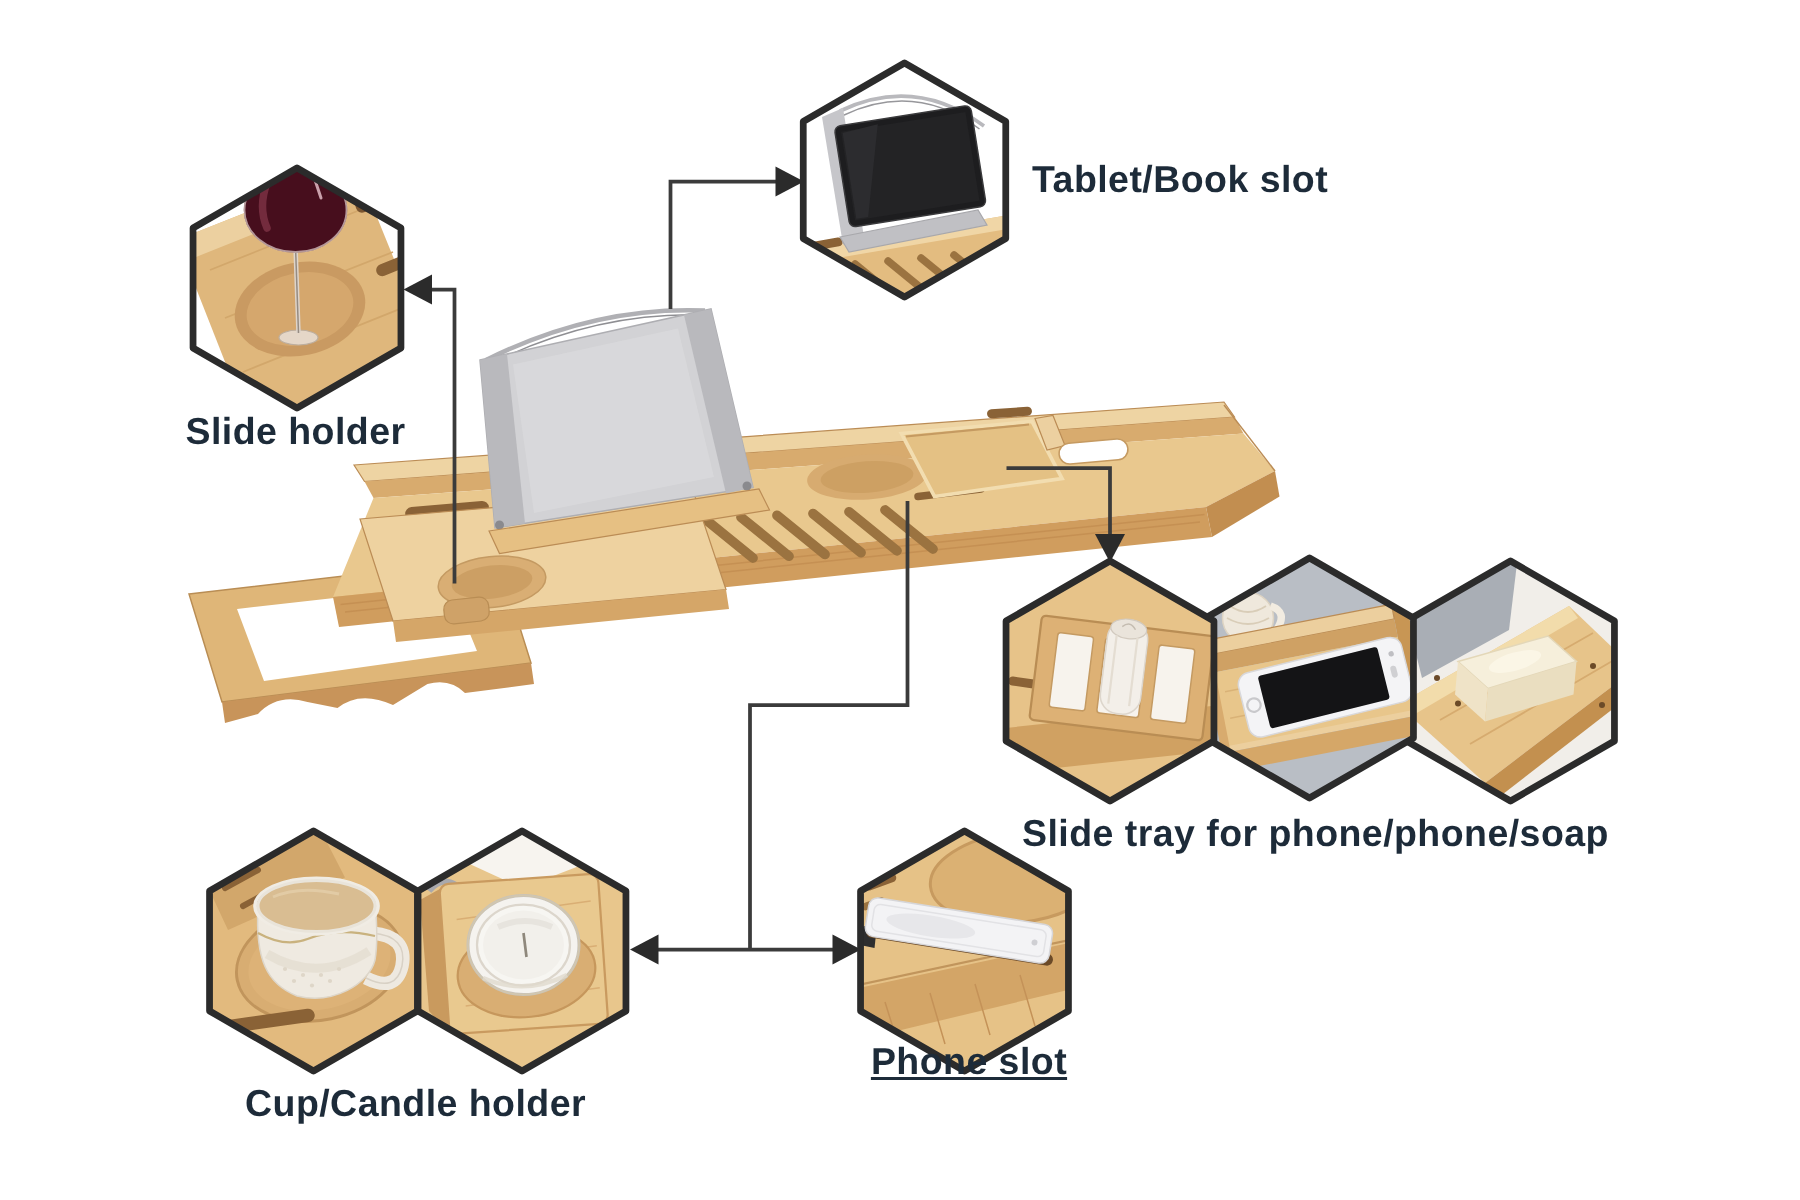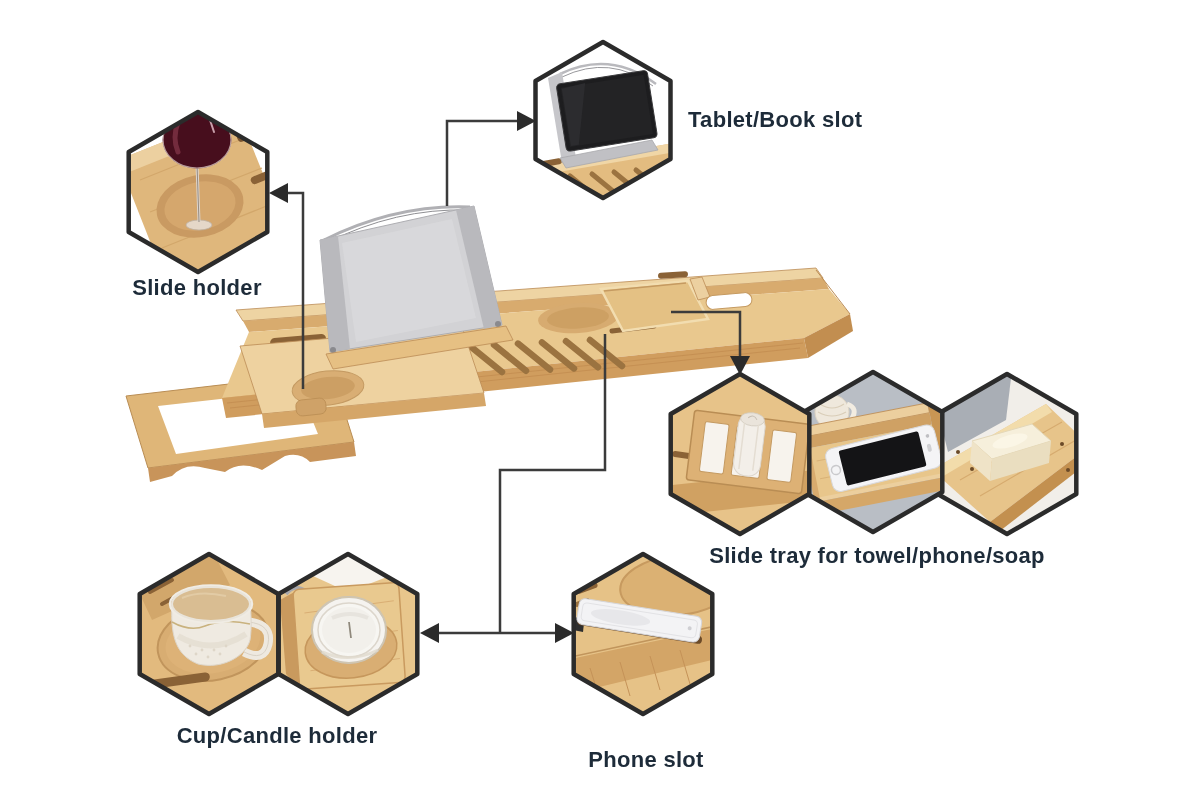--- a/index.html
+++ b/index.html
@@ -1,26 +1,26 @@
 <!DOCTYPE html>
 <html><head>
 <meta charset="utf-8">
 <style>
   html,body{margin:0;padding:0;background:#ffffff;}
   .stage{position:relative;width:1200px;height:800px;overflow:hidden;
          font-family:"Liberation Sans",sans-serif;background:#ffffff;}
   .stage svg{position:absolute;left:0;top:0;display:block;}
   .feature-label{position:absolute;text-align:center;font-weight:700;
-                 font-size:22px;line-height:32px;letter-spacing:.3px;
+                 font-size:25px;line-height:32px;letter-spacing:.3px;
                  color:var(--label-color,#1d2b39);white-space:nowrap;}
   .lbl-wine{left:37px;top:272px;width:320px;}
   .lbl-tablet{left:623px;top:104px;width:320px;text-align:left;padding-left:65px;box-sizing:border-box;}
   .lbl-slide{left:647px;top:540px;width:460px;}
   .lbl-cup{left:117px;top:720px;width:320px;}
-  .lbl-phone{left:486px;top:744px;width:320px;}
+  .lbl-phone{left:486px;top:692px;width:320px;text-decoration:underline;}
 </style>
 </head>
 <body>
 
 <div class="stage" style="--label-color: #1d2b39; --hex-border: #2b2b2b; background: rgb(255, 255, 255);">
 
 <svg width="1200" height="800" viewBox="0 0 1200 800">
   <defs>
     <clipPath id="clip-wine">
           <polygon points="198,112 267.3,152 267.3,232 198,272 128.7,232 128.7,152"></polygon>
@@ -319,16 +319,16 @@
         <ellipse cx="620" cy="620" rx="30" ry="7" fill="#e7e7ea"></ellipse>
         <circle cx="690" cy="620" r="2" fill="#cfcfd3"></circle>
       </g>
     </g>
     <polygon points="643,554 712.3,594 712.3,674 643,714 573.7,674 573.7,594" fill="none" stroke="var(--hex-border,#2b2b2b)" stroke-width="4.5" stroke-linejoin="round"></polygon>
   </g>
 </svg>
 
   <div class="feature-label lbl-wine">Slide holder</div>
   <div class="feature-label lbl-tablet">Tablet/Book slot</div>
-  <div class="feature-label lbl-slide">Slide tray for towel/phone/soap</div>
+  <div class="feature-label lbl-slide">Slide tray for phone/phone/soap</div>
   <div class="feature-label lbl-cup">Cup/Candle holder</div>
   <div class="feature-label lbl-phone">Phone slot</div>
 </div>
 
 </body></html>

